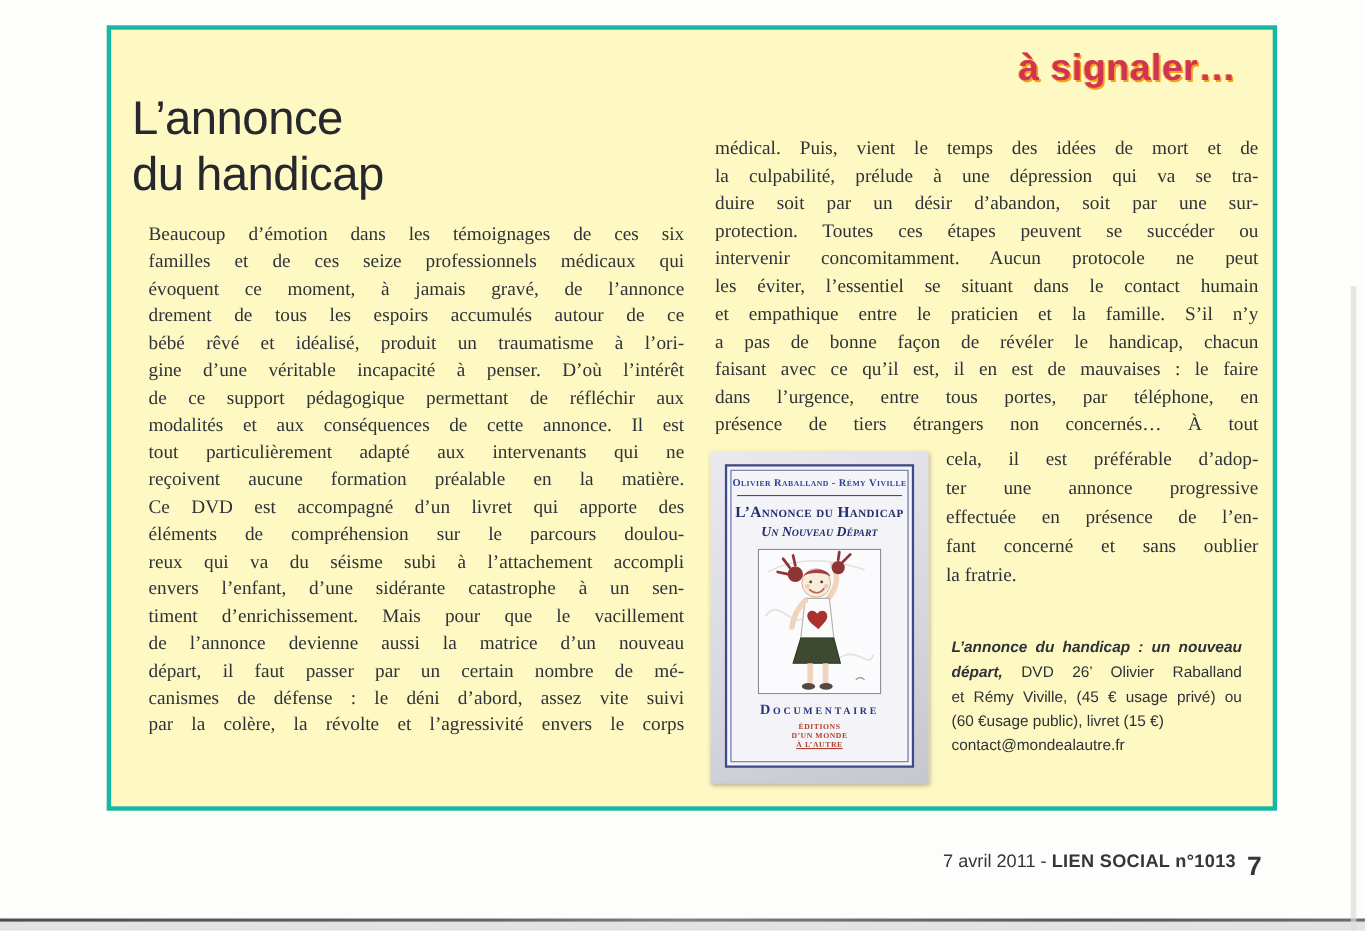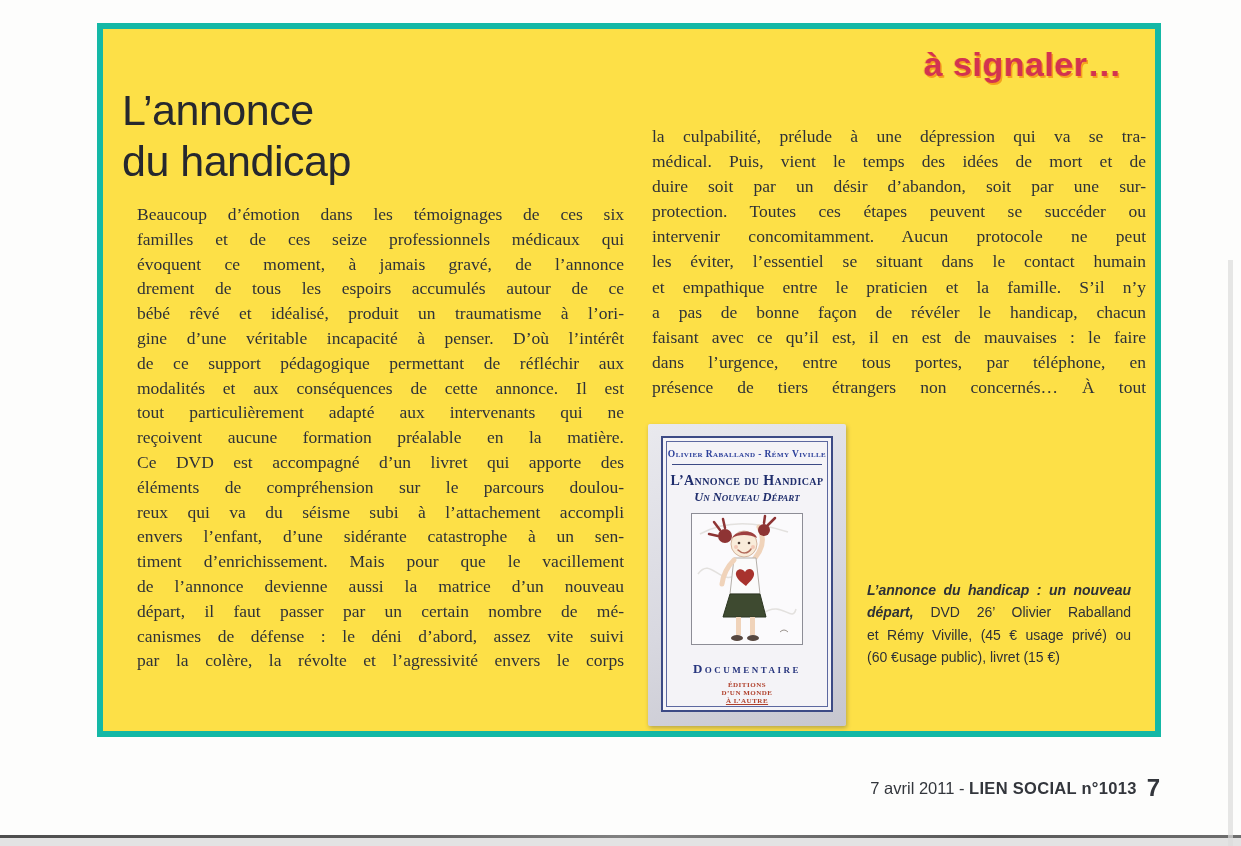--- a/index.html
+++ b/index.html
@@ -2,68 +2,68 @@
 <html lang="fr"><head>
 <meta charset="utf-8">
 <style>
   * { margin:0; padding:0; box-sizing:border-box; }
   html,body { width:1241px; height:846px; background:#fdfdfc; overflow:hidden;
               font-family:"Liberation Serif", serif; }
   .page { position:absolute; left:0; top:0; width:1241px; height:846px; background:#fdfdfc; }
 
   
   .panel { position:absolute; left:97px; top:23px; width:1064px; height:714px;
-           background:#fde047; border:6px solid #14b8a6; }
+           background:#fef9c3; border:4px solid #14b8a6; }
 
   .signal { position:absolute; top:16px; right:33px;
             font-family:"Liberation Sans", sans-serif; font-size:34px; font-weight:600;
             color:#d23350; letter-spacing:.5px;
             text-shadow:1.5px 1.5px 0 #f6a01d, -1px 0 0 #f2ad43; }
 
   .title { position:absolute; left:19px; top:56px;
            font-family:"Liberation Sans", sans-serif; font-weight:500;
            font-size:43px; line-height:51px; color:#26282e; letter-spacing:-.5px; }
 
   .col { position:absolute; color:#2f3238; font-size:17.5px; }
   .col .line { display:block; text-align:justify; text-align-last:justify;
                white-space:normal; overflow:hidden; }
   .col-left  { left:34px;  top:173px; width:487px; line-height:24.8px; }
   .col-right { left:549px; top:95px;  width:494px; line-height:25.1px; }
   .wrap-text { left:759px; top:377px; width:284px; line-height:26.2px; }
   .wrap-text .last { text-align-last:left; }
 
   
-  .dvd { position:absolute; left:545px; top:395px; width:198px; height:302px;
+  .dvd { position:absolute; left:545px; top:383px; width:198px; height:302px;
          background:linear-gradient(155deg,#e9e9ee 0%,#d8d8e0 55%,#c6c6cf 100%);
          border-radius:2px; box-shadow:1px 2px 4px rgba(60,60,70,.35); }
   .dvd-inner { position:absolute; left:13px; top:12px; right:13px; bottom:14px;
                background:#f4f3f7; border:2px solid #3c4a85;
                box-shadow:inset 0 0 0 3px #f4f3f7, inset 0 0 0 4px #5c68a0;
                text-align:center; font-variant:small-caps; overflow:hidden; }
   .dvd-authors { margin-top:11px; font-size:9.5px; font-weight:700; color:#2b3f9a; letter-spacing:.4px; }
   .dvd-rule { margin:5px 9px 0 9px; height:1px; background:#3c4a85; }
   .dvd-title { margin-top:8px; font-size:14px; font-weight:700; color:#202e6d; letter-spacing:.4px; }
   .dvd-subtitle { margin-top:1px; font-size:12.5px; font-weight:700; font-style:italic; color:#202e6d; }
   .dvd-art { margin:8px auto 0 auto; width:112px; height:132px; background:#fbfafc;
              border:1px solid #8d8d96; }
-  .dvd-genre { margin-top:16px; font-size:13px; font-weight:700; color:#27357e; letter-spacing:2.5px; }
+  .dvd-genre { margin-top:6px; font-size:13px; font-weight:700; color:#27357e; letter-spacing:2.5px; }
   .dvd-pub { margin-top:4px; font-size:7px; line-height:8px; color:#b0402c;
              letter-spacing:.5px; font-weight:700; text-transform:uppercase; font-variant:normal; }
   .dvd-pub .u { text-decoration:underline; }
 
   
   .caption { position:absolute; left:764px; top:550px; width:264px;
              font-family:"Liberation Sans", sans-serif; font-size:14px;
              line-height:22.3px; color:#2e3137; }
   .cap-line { display:block; }
   .cap-line.just { text-align:justify; text-align-last:justify; }
   .bi { font-weight:700; font-style:italic; }
 
   
-  .footer { position:absolute; top:774px; right:81px; display:flex; align-items:center;
+  .footer { position:absolute; top:774px; right:94px; display:flex; align-items:flex-start;
             font-family:"Liberation Sans", sans-serif; color:#33363c; }
   .footer .date { font-size:16.5px; white-space:pre; }
   .footer .mag  { font-size:16.5px; font-weight:700; letter-spacing:.3px; white-space:pre; }
   .footer .pnum { font-size:24px; font-weight:700; margin-left:10px; }
 
   
   .scan-bottom { position:absolute; left:0; top:835px; width:1241px; height:3px;
                  background:linear-gradient(90deg,#2e2e2e 0%,#4a4a4a 35%,#6b6b6b 50%,#3a3a3a 80%,#555 100%);
                  opacity:.85; }
   .scan-bottom2 { position:absolute; left:0; top:838px; width:1241px; height:8px; background:#e3e3e3; }
@@ -98,33 +98,37 @@
         <span class="line">reux qui va du séisme subi à l’attachement accompli</span>
         <span class="line">envers l’enfant, d’une sidérante catastrophe à un sen-</span>
         <span class="line">timent d’enrichissement. Mais pour que le vacillement</span>
         <span class="line">de l’annonce devienne aussi la matrice d’un nouveau</span>
         <span class="line">départ, il faut passer par un certain nombre de mé-</span>
         <span class="line">canismes de défense : le déni d’abord, assez vite suivi</span>
         <span class="line">par la colère, la révolte et l’agressivité envers le corps</span>
       </div>
 
     <div class="col col-right">
+        <span class="line">médical. Puis, vient le temps des idées de mort et de</span>
         <span class="line">la culpabilité, prélude à une dépression qui va se tra-</span>
-        <span class="line">médical. Puis, vient le temps des idées de mort et de</span>
         <span class="line">duire soit par un désir d’abandon, soit par une sur-</span>
         <span class="line">protection. Toutes ces étapes peuvent se succéder ou</span>
         <span class="line">intervenir concomitamment. Aucun protocole ne peut</span>
         <span class="line">les éviter, l’essentiel se situant dans le contact humain</span>
         <span class="line">et empathique entre le praticien et la famille. S’il n’y</span>
         <span class="line">a pas de bonne façon de révéler le handicap, chacun</span>
         <span class="line">faisant avec ce qu’il est, il en est de mauvaises : le faire</span>
         <span class="line">dans l’urgence, entre tous portes, par téléphone, en</span>
         <span class="line">présence de tiers étrangers non concernés… À tout</span>
       </div>
 
+    <div class="col wrap-text">
+      <span class="lines-holder"><span class="line">cela, il est préférable d’adop-</span><span class="line">ter une annonce progressive</span><span class="line">effectuée en présence de l’en-</span><span class="line">fant concerné et sans oublier</span></span>
+      <span class="line last">la fratrie.</span>
+    </div>
 
     <div class="dvd">
       <div class="dvd-inner">
         <div class="dvd-authors">Olivier Raballand - Rémy Viville</div>
         <div class="dvd-rule"></div>
         <div class="dvd-title">L’Annonce du Handicap</div>
         <div class="dvd-subtitle">Un Nouveau Départ</div>
         <div class="dvd-art">
           <svg width="110" height="130" viewBox="0 0 110 130">
 
@@ -167,20 +171,21 @@
           <div class="u">à l’autre</div>
         </div>
       </div>
     </div>
 
     <div class="caption">
       <div class="cap-line just"><span class="bi">L’annonce du handicap : un nouveau</span></div>
       <div class="cap-line just"><span class="bi">départ,</span><span> DVD 26’ Olivier Raballand</span></div>
       <div class="cap-line just">et Rémy Viville, (45 € usage privé) ou</div>
       <div class="cap-line">(60 €usage public), livret (15 €)</div>
+      <div class="cap-line">contact@mondealautre.fr</div>
     </div>
 
   </div>
 
   <div class="footer">
     <span class="date">7 avril 2011 - </span>
     <span class="mag">LIEN SOCIAL n°1013</span>
     <span class="pnum">7</span>
   </div>
 

